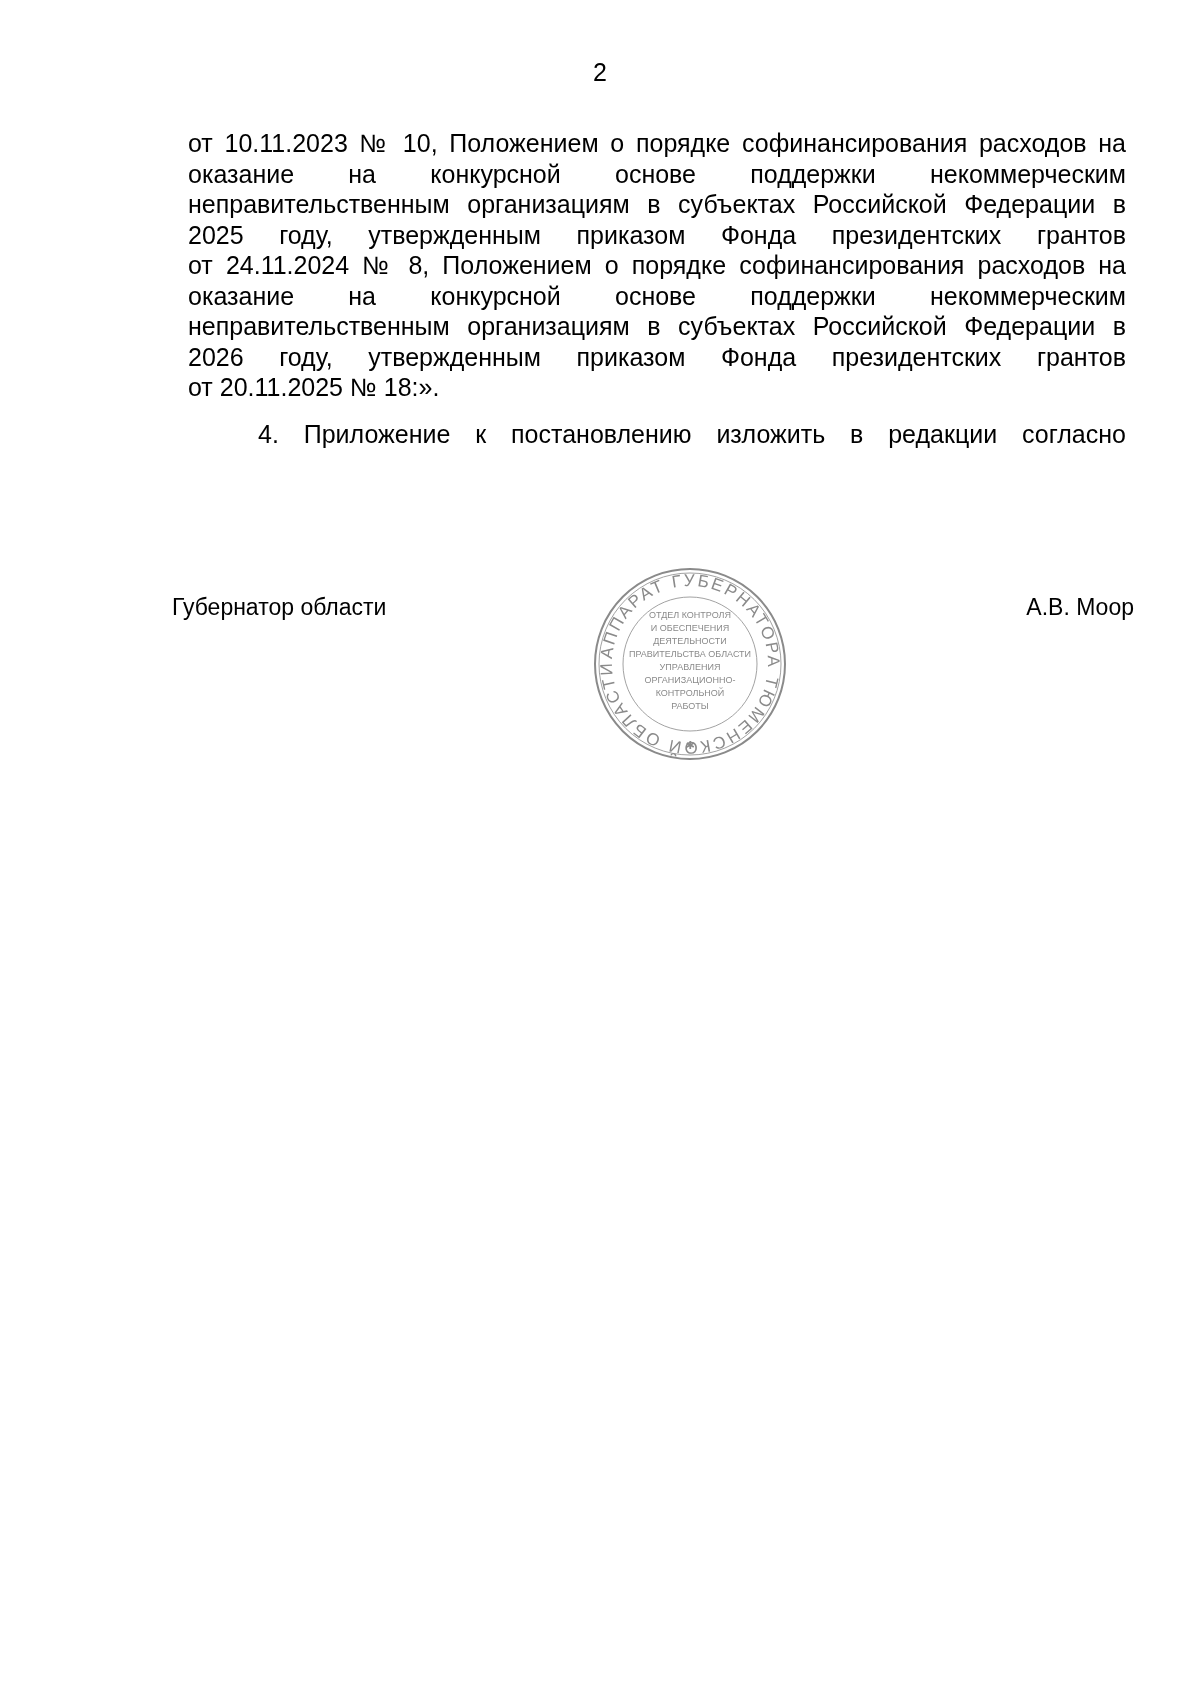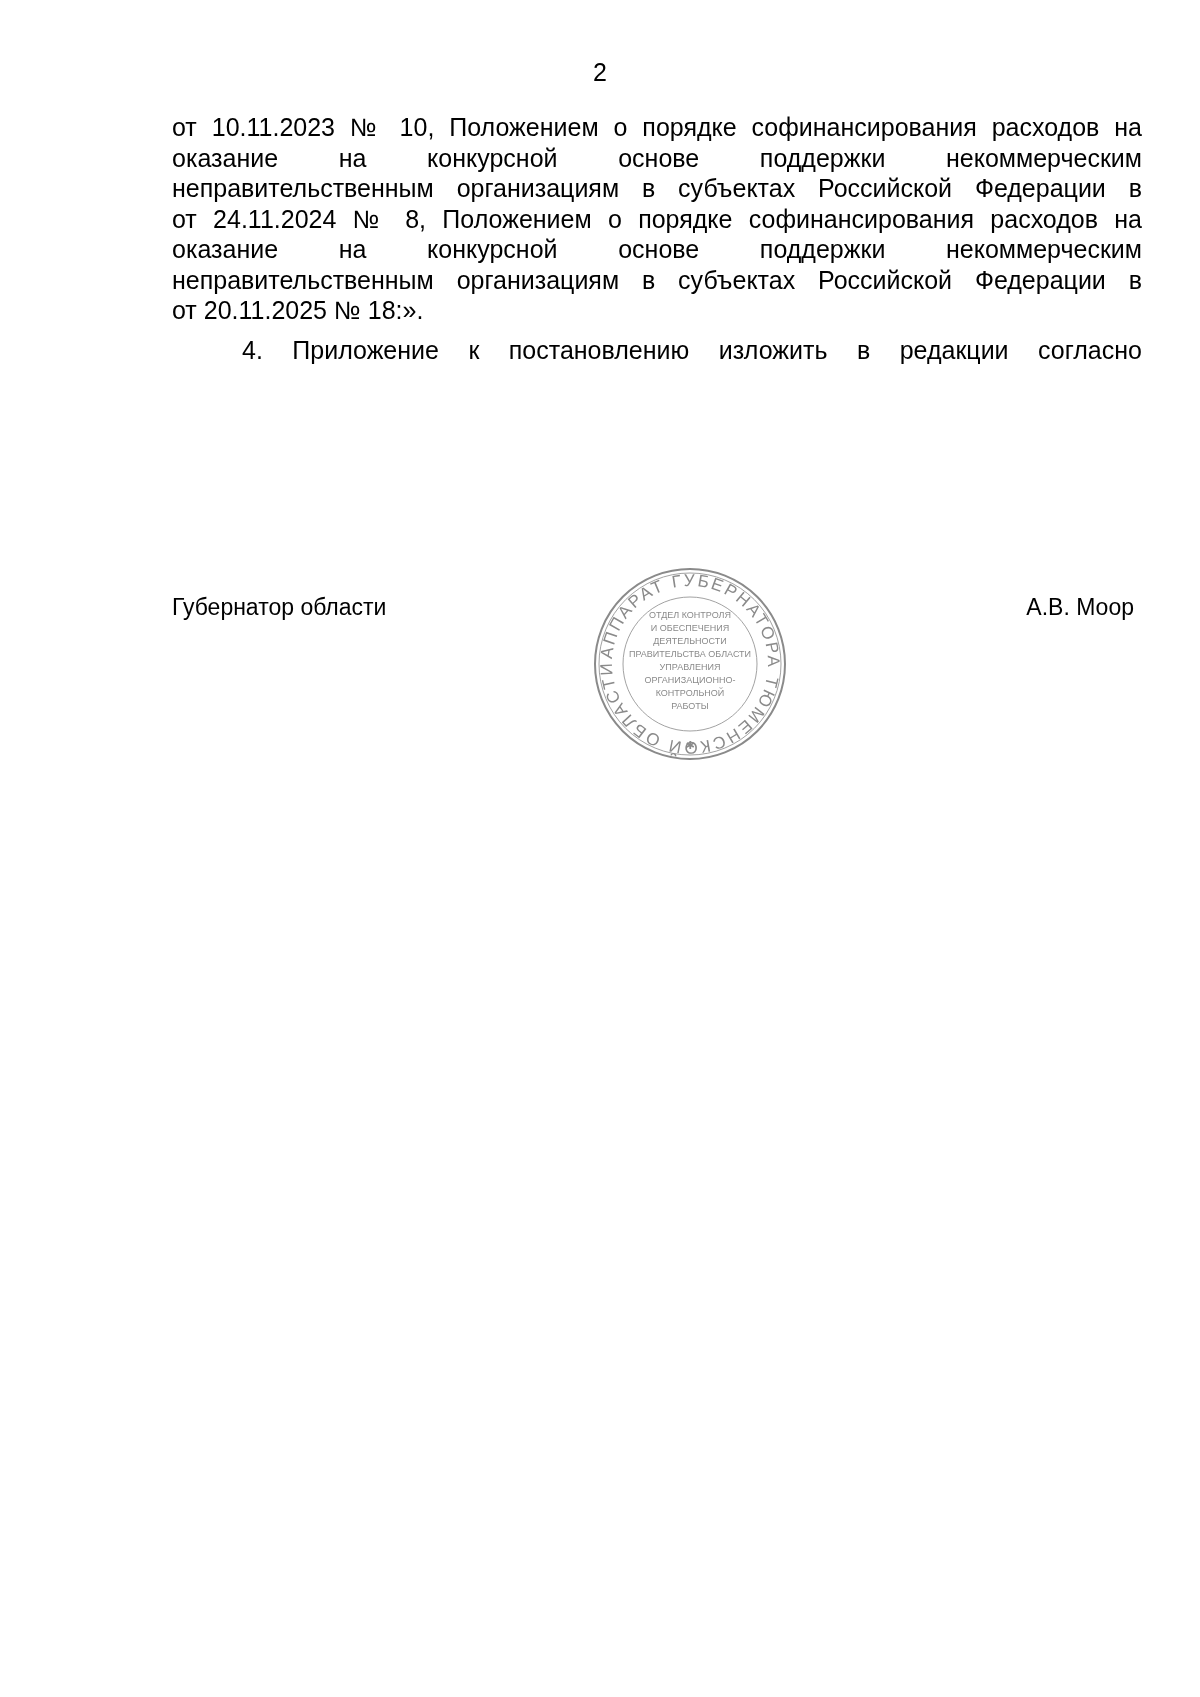--- a/index.html
+++ b/index.html
@@ -2,43 +2,45 @@
 <html><head>
 <meta charset="utf-8">
 <style>
   html, body { margin: 0; padding: 0; background: #ffffff; }
   body { width: 1200px; height: 1697px; position: relative; overflow: hidden;
          font-family: "Liberation Sans", "DejaVu Sans", sans-serif; color: #000; }
   .page-number { position: absolute; top: 58px; left: 0; width: 1200px; text-align: center;
                  font-size: 25px; }
   .body-text { position: absolute; left: 172px; width: 970px; top: 112px;
                font-size: 25px; line-height: 30.5px; }
-  .para { margin: 0; text-align: justify; text-align-last: left; }
+  .para { margin: 16px; text-align: justify; text-align-last: left; }
   .para.indent { text-indent: 70px; margin-top: 9px; }
   .jline { display: block; text-align: justify; text-align-last: justify; }
   .lline { display: block; text-align: left; }
   .signature { position: absolute; top: 594px; left: 172px; width: 970px; height: 40px;
                font-size: 23px; }
   .sig-title { position: absolute; left: 0; top: 0; }
   .sig-name { position: absolute; right: 8px; top: 0; font-weight: normal; }
   .stamp { position: absolute; left: 592px; top: 566px; width: 196px; height: 196px; }
 </style>
 </head>
 <body>
 
 <div class="page-number">2</div>
 
 <div class="body-text">
   <p class="para">
     <span class="jline">от 10.11.2023 № 10, Положением о порядке софинансирования расходов на</span>
     <span class="jline">оказание на конкурсной основе поддержки некоммерческим</span>
     <span class="jline">неправительственным организациям в субъектах Российской Федерации в</span>
+    <span class="jline">2025 году, утвержденным приказом Фонда президентских грантов</span>
     <span class="jline">от 24.11.2024 № 8, Положением о порядке софинансирования расходов на</span>
     <span class="jline">оказание на конкурсной основе поддержки некоммерческим</span>
     <span class="jline">неправительственным организациям в субъектах Российской Федерации в</span>
+    <span class="jline">2026 году, утвержденным приказом Фонда президентских грантов</span>
     <span class="lline">от 20.11.2025 № 18:».</span>
   </p>
   <p class="para indent">
     <span class="jline">4. Приложение к постановлению изложить в редакции согласно</span>
   </p>
 </div>
 
 <div class="signature">
   <span class="sig-title">Губернатор области</span>
   <span class="sig-name">А.В. Моор</span>

